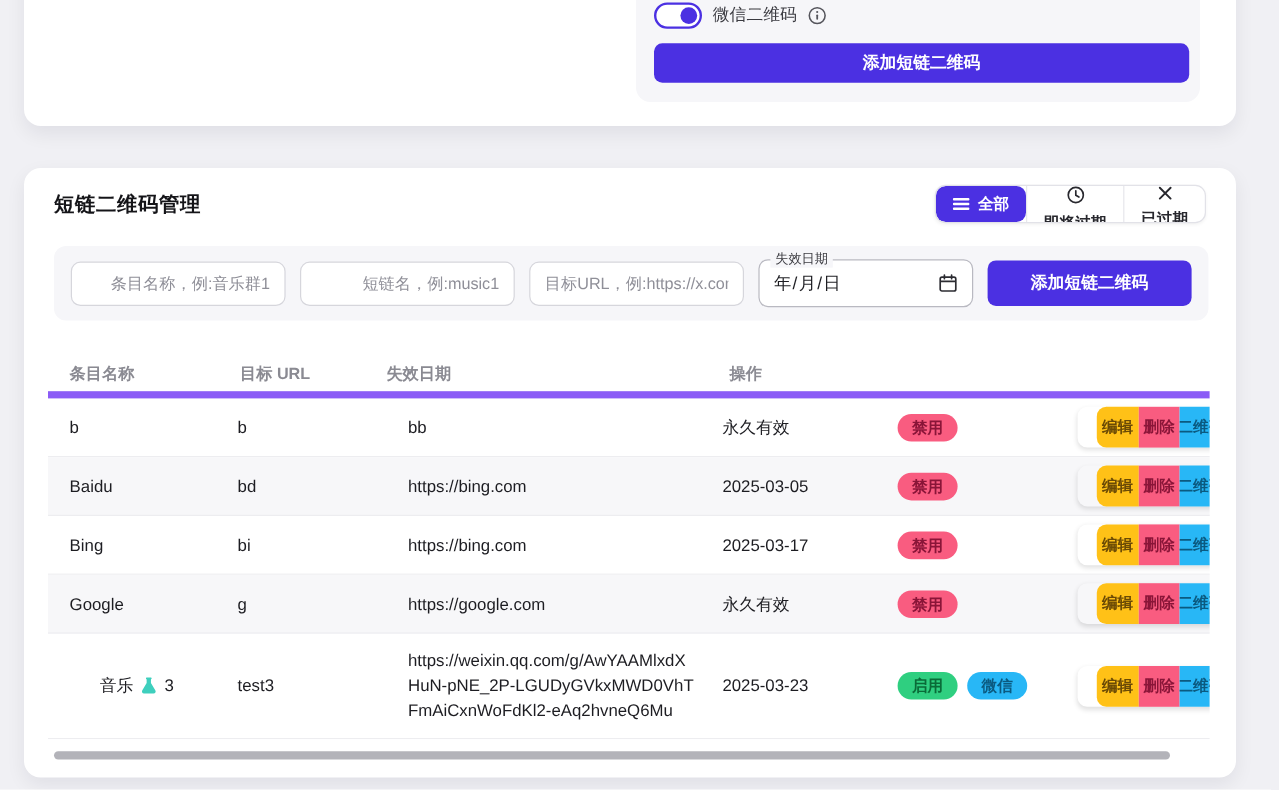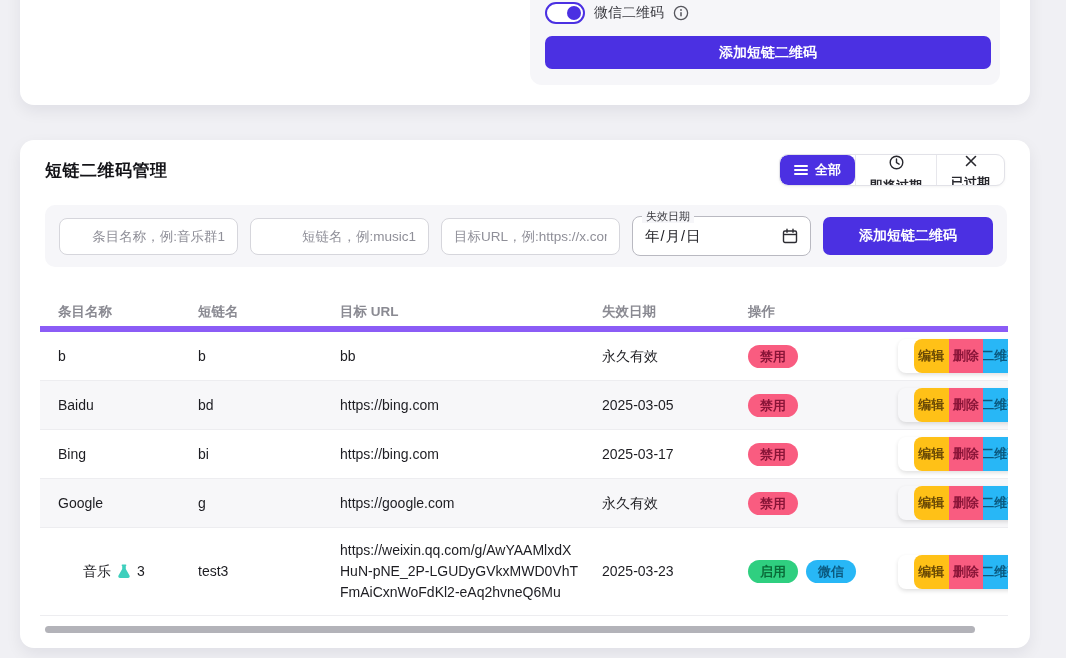--- a/index.html
+++ b/index.html
@@ -186,21 +186,20 @@
         <path d="M1.5 6.5h13" stroke="#2c2c32" stroke-width="1.4"></path>
         <path d="M5 1.2v3M11 1.2v3" stroke="#2c2c32" stroke-width="1.4" stroke-linecap="round"></path>
       </svg>
     </div>
     <button class="btn-primary btn-add">添加短链二维码</button>
   </div>
 
   <div class="table-wrap">
     <div class="tgrid thead">
       <div class="th cell">条目名称</div>
-      <div class="th cell">短链名</div>
       <div class="th cell c-url">目标 URL</div>
       <div class="th cell c-exp">失效日期</div>
       <div class="th cell c-status">操作</div>
       <div class="th cell c-actions"></div>
     </div>
 
     <div class="tgrid trow">
       <div class="cell">b</div>
       <div class="cell">b</div>
       <div class="cell c-url">bb</div>

